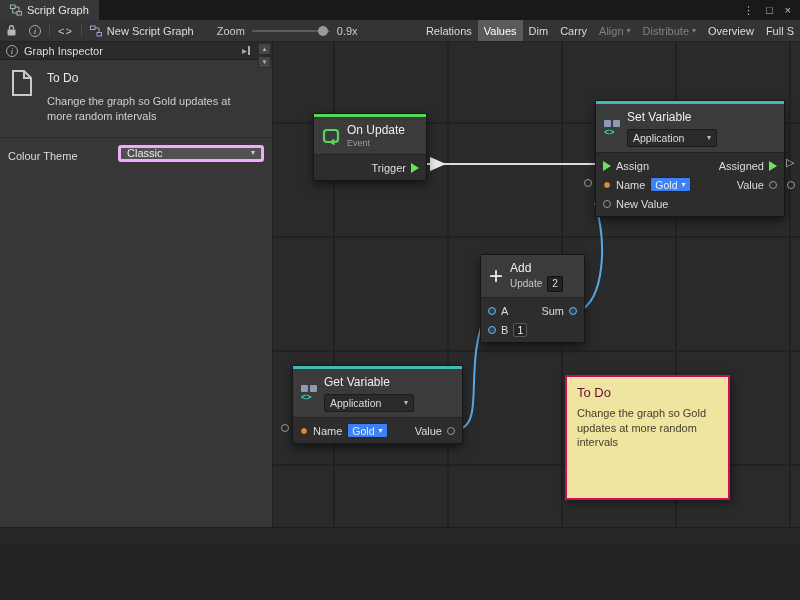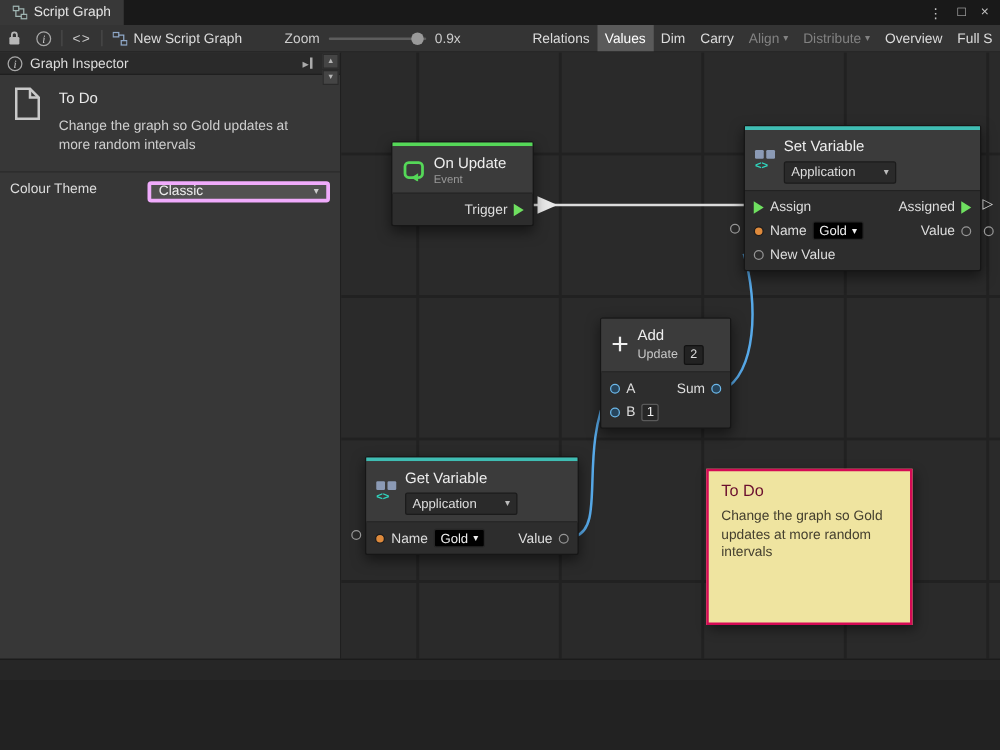--- a/index.html
+++ b/index.html
@@ -11,40 +11,40 @@
   .tab{display:flex;align-items:center;gap:5px;padding:0 10px;background:#383838;color:#e4e4e4;font-size:11px}
   .winctl{margin-left:auto;display:flex;align-items:center;gap:12px;padding-right:9px;color:#c4c4c4;font-size:11px}
 
   
   .toolbar{position:absolute;top:20px;left:0;right:0;height:22px;background:#343434;border-bottom:1px solid #232323;display:flex;align-items:center;color:#ccc;font-size:11px}
   .tbi{display:flex;align-items:center;justify-content:center;padding:0 6px;height:100%}
   .sep{width:1px;height:13px;background:#4a4a4a;margin:0 2px}
   .info-c{width:12px;height:12px;border:1px solid #a8a8a8;border-radius:50%;font-size:9px;display:flex;align-items:center;justify-content:center;font-style:italic;color:#ccc;font-family:"Liberation Serif",serif}
   .angle{letter-spacing:1px;font-size:11px;color:#c8c8c8}
   .gname{display:flex;align-items:flex-start;gap:5px;padding:0 6px;color:#ddd}
-  .zoom{display:flex;align-items:center;gap:7px;margin-left:28px}
+  .zoom{display:flex;align-items:center;gap:7px;margin-left:17px}
   .track{position:relative;width:78px;height:2px;background:#5d5d5d;border-radius:1px}
   .handle{position:absolute;top:-4px;left:66px;width:10px;height:10px;border-radius:50%;background:#9a9a9a}
   .tools{margin-left:auto;display:flex;height:100%;align-items:stretch}
   .tbtn{display:flex;align-items:center;gap:3px;padding:0 6px;color:#dcdcdc;white-space:nowrap}
   .tbtn.active{background:#5a5a5a;color:#fff}
   .tbtn.disabled{color:#828282}
   .da{font-size:8px;line-height:1}
 
   
   .inspector{position:absolute;left:0;top:42px;width:273px;bottom:17px;background:#373737;border-right:1px solid #1f1f1f}
   .ihead{height:18px;background:#2a2a2a;border-bottom:1px solid #1f1f1f;display:flex;align-items:center;gap:6px;padding:0 6px;font-size:11px;color:#ddd}
   .ihead .iright{margin-left:auto;display:flex;align-items:center;gap:1px;color:#aaa;margin-right:16px;font-size:10px}
   .ibar{width:2px;height:9px;background:#aaa}
   .spinners{position:absolute;right:1px;top:1px;display:flex;flex-direction:column;gap:1px}
   .spin{width:13px;height:12px;background:#454545;border:1px solid #2a2a2a;color:#b5b5b5;font-size:6px;display:flex;align-items:center;justify-content:center}
   .todo-section{border-bottom:1px solid #2b2b2b;padding:9px 10px 12px 10px;display:flex;gap:13px}
   .todo-title{font-size:12px;color:#eaeaea;margin:2px 0 9px 0}
   .todo-text{font-size:11px;color:#cfcfcf;line-height:1.4;max-width:205px}
-  .theme-row{display:flex;align-items:flex-start;padding:7px 8px}
+  .theme-row{display:flex;align-items:flex-end;padding:7px 8px}
   .theme-label{font-size:11px;color:#ddd;width:110px}
   .dropdown{flex:1;height:17px;background:#515151;border:3px solid #f0abfc;border-radius:3px;display:flex;align-items:center;padding:0 6px;font-size:11px;color:#eee}
   .dropdown .da{margin-left:auto;color:#ccc}
 
   
   .canvas{position:absolute;left:273px;top:42px;right:0;bottom:17px;background:#2a2a2a;overflow:hidden;
     background-image:linear-gradient(#212121 2px,transparent 2px),linear-gradient(90deg,#212121 2px,transparent 2px);
     background-size:114px 114px,114px 114px;background-position:60px 80px,60px 80px}
   .edges{position:absolute;left:0;top:0}
 
@@ -60,21 +60,21 @@
   .ndrop .da{margin-left:auto;color:#bbb}
   .nbody{padding:3px 0}
   .prow{display:flex;align-items:center;gap:5px;height:19px;padding:0 7px;font-size:11px;color:#ddd}
   .spacer{flex:1}
   .pc{width:8px;height:8px;border-radius:50%;flex:0 0 8px;display:inline-block}
   .pc.hollow{border:1px solid #969696}
   .pc.orange{background:#de8a3c;border:1px solid #1c1c1c}
   .pc.blue{border:1px solid #6cb8ea;background:#27455c}
   .flow{width:0;height:0;border-top:5px solid transparent;border-bottom:5px solid transparent;flex:0 0 auto}
   .flow.green{border-left:8px solid #6fe060}
-  .mini-drop{height:15px;background:#000000;border:1px solid #262626;border-radius:2px;display:flex;align-items:center;gap:4px;padding:0 4px;font-size:10.5px;color:#eee}
+  .mini-drop{height:15px;background:#3b82f6;border:1px solid #262626;border-radius:2px;display:flex;align-items:center;gap:4px;padding:0 4px;font-size:10.5px;color:#eee}
   .val-box{min-width:14px;height:14px;background:#262626;border:1px solid #5a5a5a;border-radius:2px;font-size:10.5px;display:flex;align-items:center;justify-content:center;padding:0 3px;color:#eee}
   .var-icon{display:flex;flex-direction:column;align-items:flex-start;gap:1px;flex:0 0 auto}
   .sqs{display:flex;gap:2px}
   .sq{width:7px;height:7px;background:#8b9ab5;border-radius:1px;display:inline-block}
   .ab{font-size:9px;font-weight:bold;color:#2fd8c0;line-height:9px}
   .add-icon{font-size:24px;color:#f0f0f0;line-height:22px}
   .badge{background:#222;border:1px solid #121212;border-radius:2px;font-size:10px;padding:0 4px;margin-left:5px;color:#ddd}
 
   .sticky{position:absolute;left:292px;top:333px;width:165px;height:125px;background:#efe4a0;border:2px solid #d40a55;padding:8px 10px;box-shadow:2px 3px 9px rgba(0,0,0,.45)}
   .sticky-title{font-size:13px;color:#6b0f2e;margin-bottom:6px}

